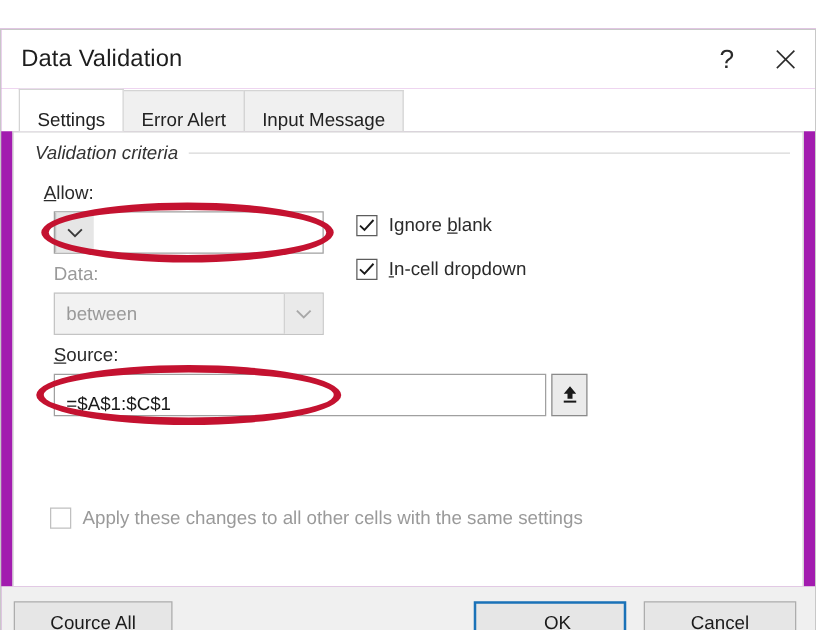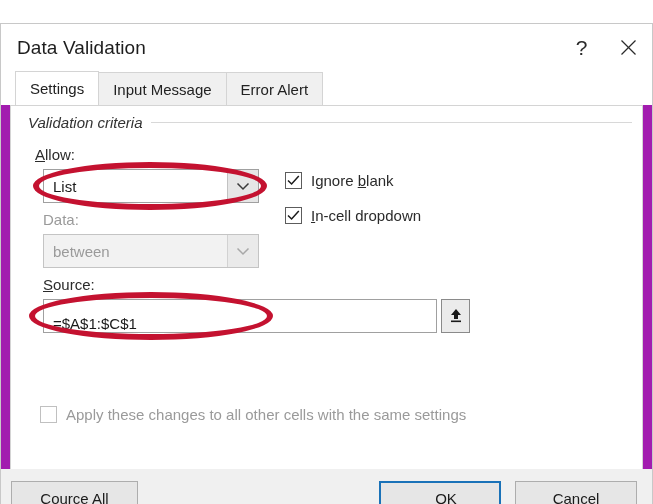--- a/index.html
+++ b/index.html
@@ -45,22 +45,22 @@
   .tabstrip{
     height:34px;min-height:34px;
     position:relative;
     background:#ffffff;
     display:flex;align-items:flex-end;
     padding-left:14px;
     box-sizing:border-box;
   }
   .tab{
     height:33px;
-    display:flex;align-items:center;
-    padding:10px 14px;
+    display:flex;align-items:flex-end;
+    padding:0 14px;
     font-size:15px;color:#222;
     box-sizing:border-box;
     border:1px solid #d4d4d4;
     border-bottom:none;
     background:#f0f0f0;
     margin-right:-1px;
     cursor:default;
     position:relative;
   }
   .tab.active{
@@ -202,39 +202,38 @@
         </svg>
       </div>
     </div>
   </div>
 
   <div class="tabstrip">
     <div class="tab active">
       <span>Settings</span>
     </div>
     <div class="tab">
+      <span>Error Alert</span>
+    </div>
+    <div class="tab">
       <span>Input Message</span>
-    </div>
-    <div class="tab">
-      <span>Error Alert</span>
     </div>
   </div>
 
   <div class="panel">
     <div class="panel-inner">
 
       <div class="group-head">
         <span class="group-label">Validation criteria</span>
         <span class="group-rule"></span>
       </div>
 
       <div class="fld-label" style="left:24px;top:40px;"><span class="acc">A</span><span>llow:</span></div>
 
       <div class="combo" style="left:32px;top:63px;width:216px;height:34px;">
-        <div class="val">List</div>
         <div class="drop">
           <svg class="chev" width="14" height="9" viewBox="0 0 14 9">
             <polyline points="1.5,1.5 7,7 12.5,1.5" fill="none" stroke="#3a3a3a" stroke-width="1.5"></polyline>
           </svg>
         </div>
       </div>
 
       <div class="fld-label dim" style="left:32px;top:105px;">Data:</div>
 
       <div class="combo disabled" style="left:32px;top:128px;width:216px;height:34px;">

